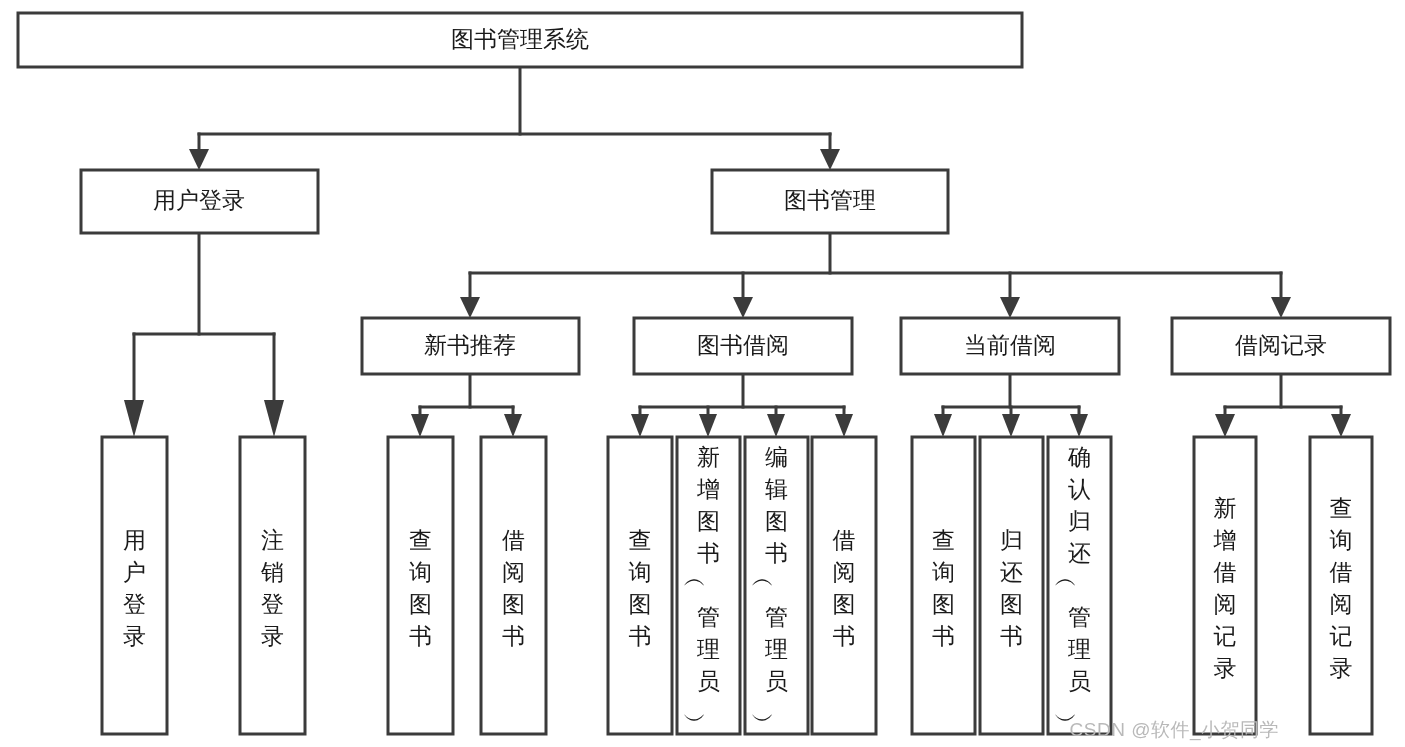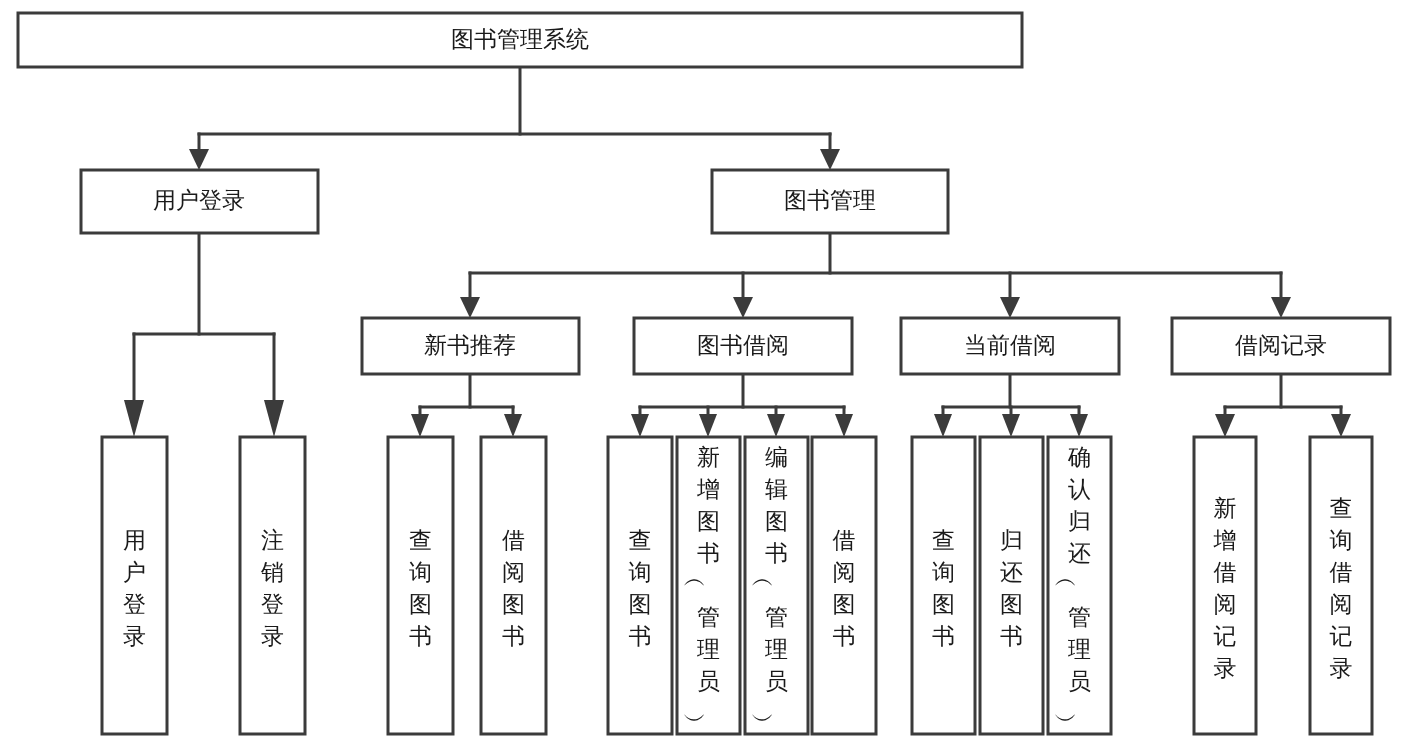--- a/index.html
+++ b/index.html
@@ -233,14 +233,15 @@
           <text class="node-label-v" x="1225" y="515.5"><tspan x="1225" dy="0">新</tspan><tspan x="1225" dy="32">增</tspan><tspan x="1225" dy="32">借</tspan><tspan x="1225" dy="32">阅</tspan><tspan x="1225" dy="32">记</tspan><tspan x="1225" dy="32">录</tspan></text>
         </g>
         <g>
           <rect class="node-box" x="1310" y="437" width="62" height="297"></rect>
           <text class="node-label-v" x="1341" y="515.5"><tspan x="1341" dy="0">查</tspan><tspan x="1341" dy="32">询</tspan><tspan x="1341" dy="32">借</tspan><tspan x="1341" dy="32">阅</tspan><tspan x="1341" dy="32">记</tspan><tspan x="1341" dy="32">录</tspan></text>
         </g>
       </g>
 
   </svg>
 
+  <div class="watermark">CSDN @软件_小贺同学</div>
 
 </div>
 
 </body></html>

